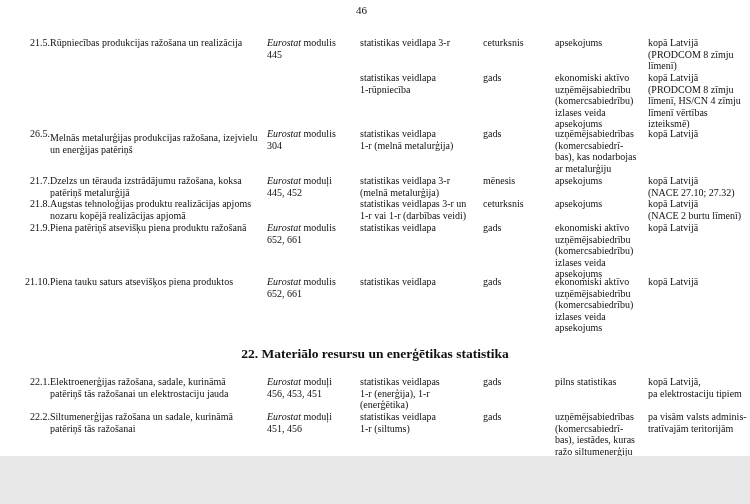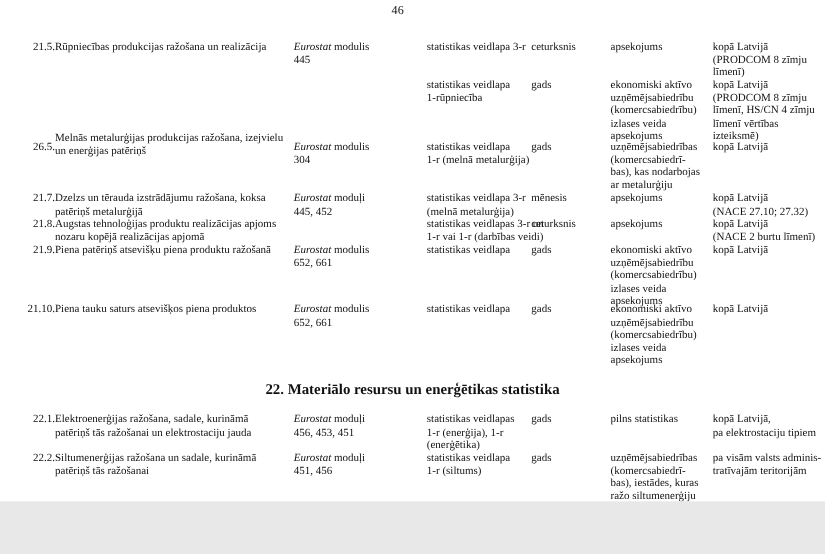--- a/index.html
+++ b/index.html
@@ -14,21 +14,21 @@
   .cell{
     position:absolute;
     font-size:10px;
     line-height:11.5px;
     white-space:pre-line;
   }
   .pageno{position:absolute;left:356px;top:4px;font-size:11px;}
   .c1{left:18px;width:32px;text-align:right;}
   .c2{left:50px;width:220px;}
   .c3{left:267px;width:92px;}
-  .c4{left:360px;width:122px;margin-left:28px;}
+  .c4{left:360px;width:122px;}
   .c5{left:483px;width:68px;}
   .c6{left:555px;width:95px;}
   .c7{left:648px;width:102px;}
   .section-heading{
     position:absolute;left:0;top:346px;width:750px;
     text-align:center;font-size:13.5px;font-weight:bold;
     white-space:nowrap;
   }
   .mod i{}
 </style>
@@ -57,21 +57,21 @@
 (komercsabiedrību)
 izlases veida
 apsekojums</div>
   <div class="cell c7" style="top:72px">kopā Latvijā
 (PRODCOM 8 zīmju
 līmenī, HS/CN 4 zīmju
 līmenī vērtības
 izteiksmē)</div>
 
   <div class="cell c1" style="top:128px">26.5.</div>
-  <div class="cell c2" style="top:120px">Melnās metalurģijas produkcijas ražošana, izejvielu
+  <div class="cell c2" style="top:132px">Melnās metalurģijas produkcijas ražošana, izejvielu
 un enerģijas patēriņš</div>
   <div class="cell c3 mod" style="top:128px"><i>Eurostat</i> <span>modulis</span><br><span>304</span></div>
   <div class="cell c4" style="top:128px">statistikas veidlapa
 1-r (melnā metalurģija)</div>
   <div class="cell c5" style="top:128px">gads</div>
   <div class="cell c6" style="top:128px">uzņēmējsabiedrības
 (komercsabiedrī-
 bas), kas nodarbojas
 ar metalurģiju</div>
   <div class="cell c7" style="top:128px">kopā Latvijā</div>

